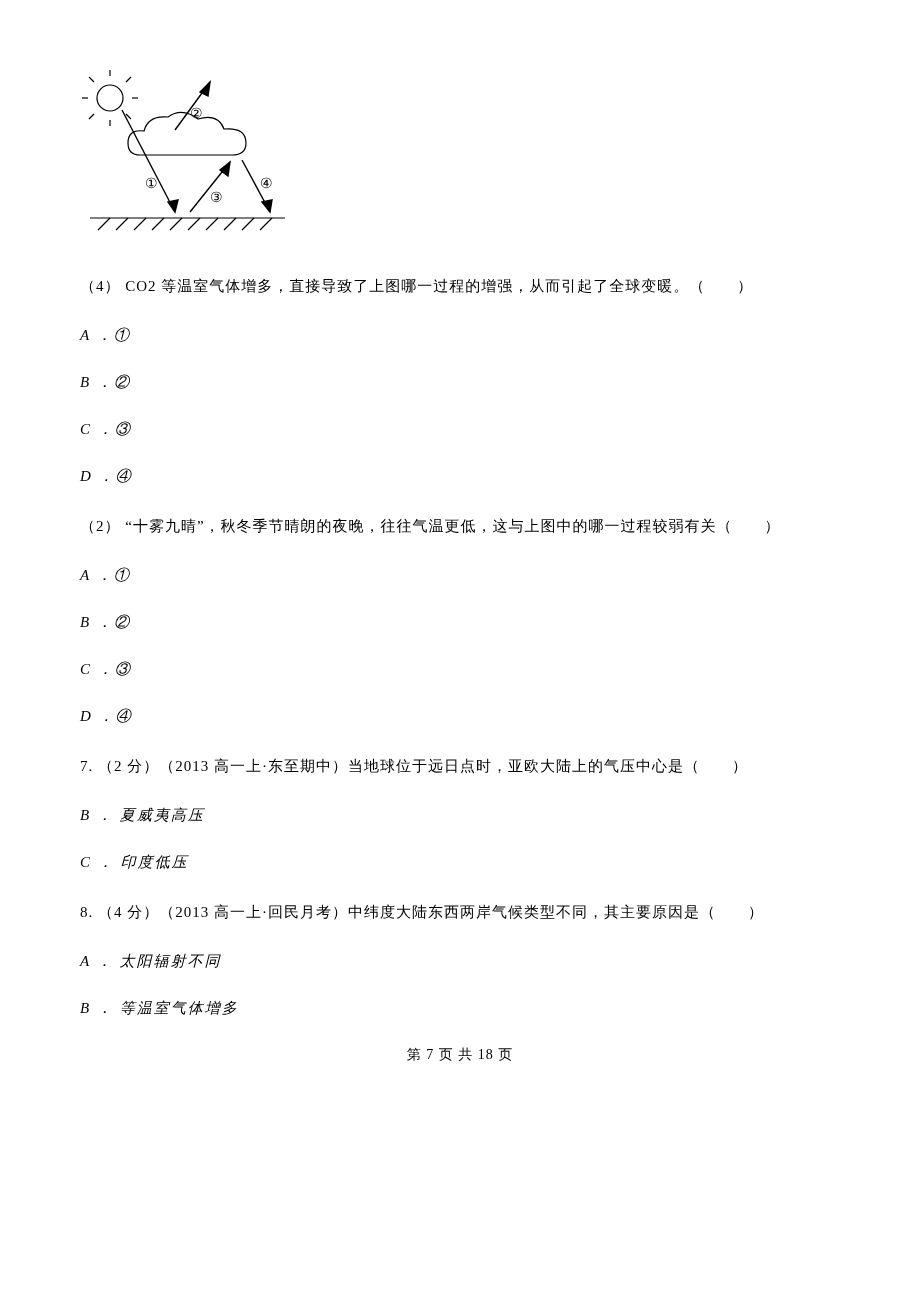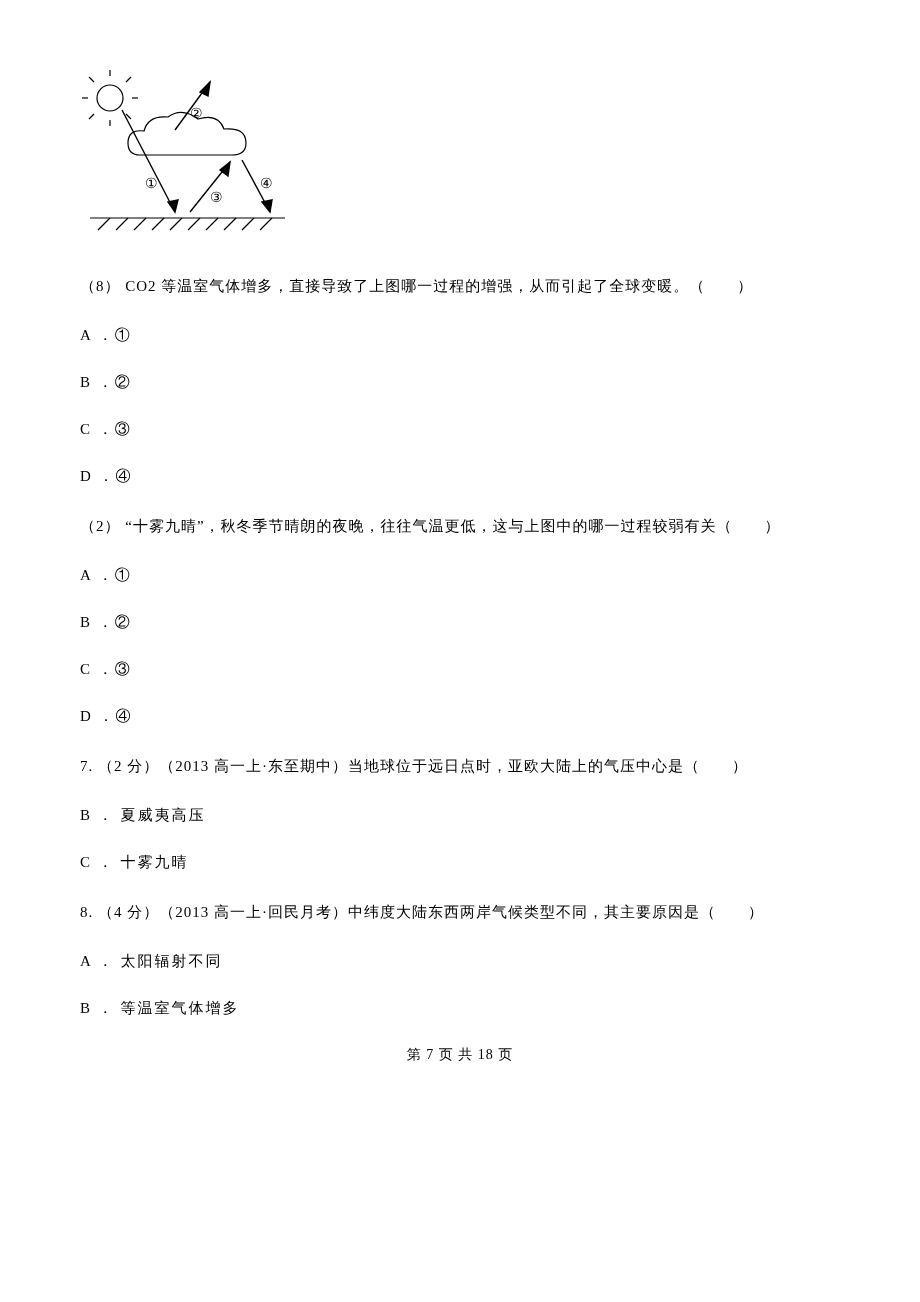--- a/index.html
+++ b/index.html
@@ -19,20 +19,21 @@
     margin-bottom: 30px;
   }
   .line {
     margin: 0 0 28px 0;
     line-height: 1.6;
     letter-spacing: 1px;
   }
   .option {
     margin: 0 0 28px 0;
     letter-spacing: 2px;
+    font-style: italic;
   }
   .footer {
     text-align: center;
     font-size: 14px;
     letter-spacing: 1px;
     margin-top: 10px;
   }
 </style>
 </head>
 <body>
@@ -92,34 +93,34 @@
         <line x1="180" y1="160" x2="192" y2="148"></line>
       </g>
 
       <text x="65" y="118" font-size="14" font-family="SimSun">①</text>
       <text x="110" y="48" font-size="14" font-family="SimSun">②</text>
       <text x="130" y="132" font-size="14" font-family="SimSun">③</text>
       <text x="180" y="118" font-size="14" font-family="SimSun">④</text>
     </svg>
   </div>
 
-  <p class="line">（8）  CO2 等温室气体增多，直接导致了上图哪一过程的增强，从而引起了全球变暖。（　　）</p>
+  <p class="line">（4）  CO2 等温室气体增多，直接导致了上图哪一过程的增强，从而引起了全球变暖。（　　）</p>
   <p class="option">A ．①</p>
   <p class="option">B ．②</p>
   <p class="option">C ．③</p>
   <p class="option">D ．④</p>
 
   <p class="line">（2） “十雾九晴”，秋冬季节晴朗的夜晚，往往气温更低，这与上图中的哪一过程较弱有关（　　）</p>
   <p class="option">A ．①</p>
   <p class="option">B ．②</p>
   <p class="option">C ．③</p>
   <p class="option">D ．④</p>
 
   <p class="line">7. （2 分）（2013 高一上·东至期中）当地球位于远日点时，亚欧大陆上的气压中心是（　　）</p>
   <p class="option">B ． 夏威夷高压</p>
-  <p class="option">C ． 十雾九晴</p>
+  <p class="option">C ． 印度低压</p>
 
   <p class="line">8. （4 分）（2013 高一上·回民月考）中纬度大陆东西两岸气候类型不同，其主要原因是（　　）</p>
   <p class="option">A ． 太阳辐射不同</p>
   <p class="option">B ． 等温室气体增多</p>
 
   <div class="footer">第 7 页 共 18 页</div>
 </div>
 
 </body></html>

